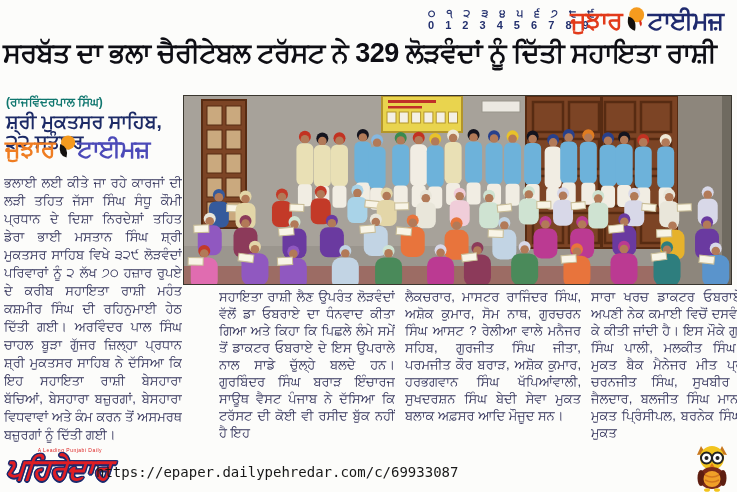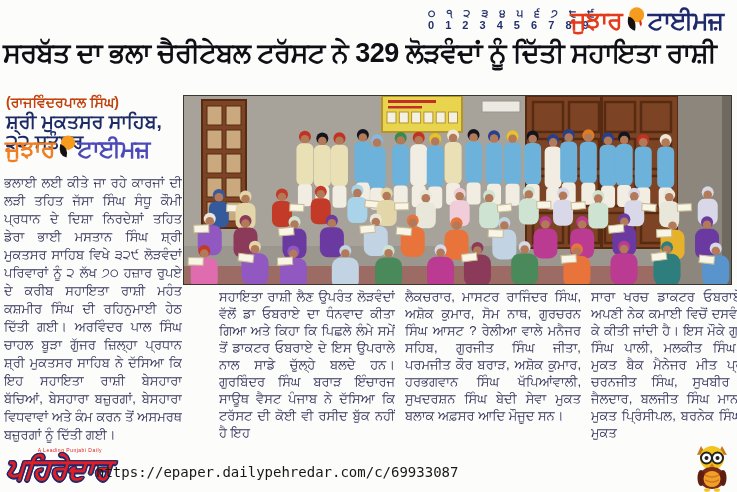--- a/index.html
+++ b/index.html
@@ -22,21 +22,21 @@
   .logo-top .w2 { font-size:25px; font-weight:800; color:#1f2a6e; letter-spacing:-1px; }
   .logo-mark { display:inline-block; margin:0 1px; }
   
   .headline {
     position:absolute; left:0; top:38px; width:698px; padding:0 3px;
     font-size:27px; font-weight:800; color:#0e0e14; text-align:center;
     white-space:nowrap; letter-spacing:-0.5px;
   }
   
   .byline-block { position:absolute; left:6px; top:92px; width:176px; }
-  .byline-block .rep  { font-size:14px; font-weight:bold; color:#c2410c; line-height:20px; }
+  .byline-block .rep  { font-size:12px; font-weight:bold; color:#0f766e; line-height:20px; }
   .byline-block .date { font-size:19px; font-weight:bold; color:#1c2a66; line-height:20px; }
   
   .logo-left { position:absolute; left:5px; top:134px; display:flex; align-items:center; gap:1px; }
   .logo-left .w1 { font-size:24px; font-weight:800; color:#ef7d22; letter-spacing:-1px; }
   .logo-left .w2 { font-size:24px; font-weight:800; color:#4c4ab8; letter-spacing:-1px; }
   
   .lead-col {
     position:absolute; left:4px; top:174px; width:178px; height:284px;
     font-size:13px; line-height:18px; text-align:justify; color:#34345c;
     overflow:hidden;

